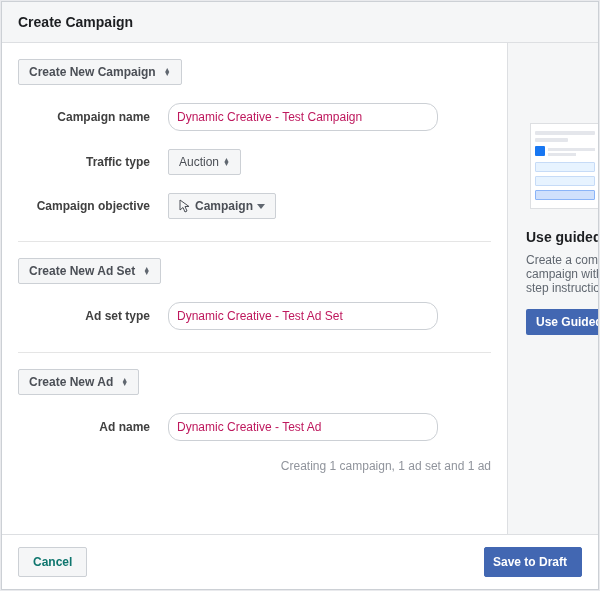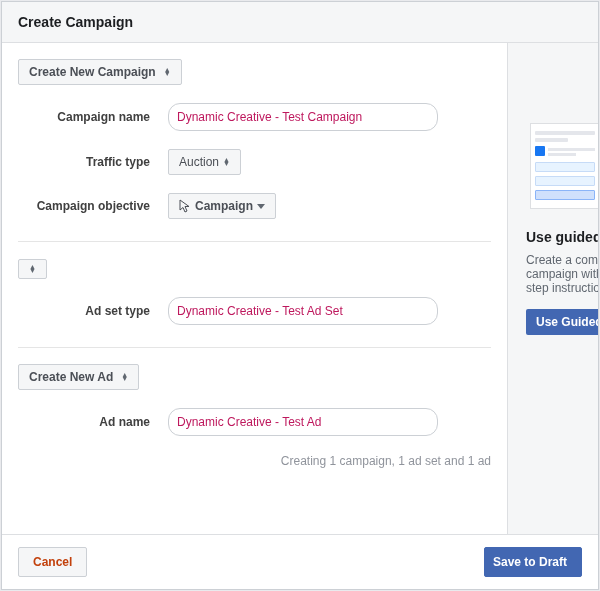--- a/index.html
+++ b/index.html
@@ -131,21 +131,21 @@
     border-top: 1px solid #dddfe2;
     background: #fff;
     padding: 12px 16px;
     display: flex;
     justify-content: space-between;
     align-items: center;
   }
   .btn {
     border: 1px solid #ccd0d5;
     background: #f5f6f7;
-    color: #c2410c;
+    color: #0f766e;
     font-size: 12px;
     font-weight: bold;
     padding: 7px 14px;
     border-radius: 2px;
     cursor: pointer;
   }
   .btn.primary {
     background: #4267b2;
     border-color: #4267b2;
     color: #fff;
@@ -246,20 +246,21 @@
           </span>
           <span>Campaign</span>
           <span class="caret-down"></span>
         </div>
       </div>
 
       <hr class="sep">
 
       
       <div class="section-btn">
+        <span>Create New Ad Set</span>
         <span class="updown">
             <span>▲</span>
             <span>▼</span>
           </span>
       </div>
 
       <div class="row">
         <div class="label">Ad set type</div>
         <input class="input-text" type="text" value="Dynamic Creative - Test Ad Set" style="">
       </div>

